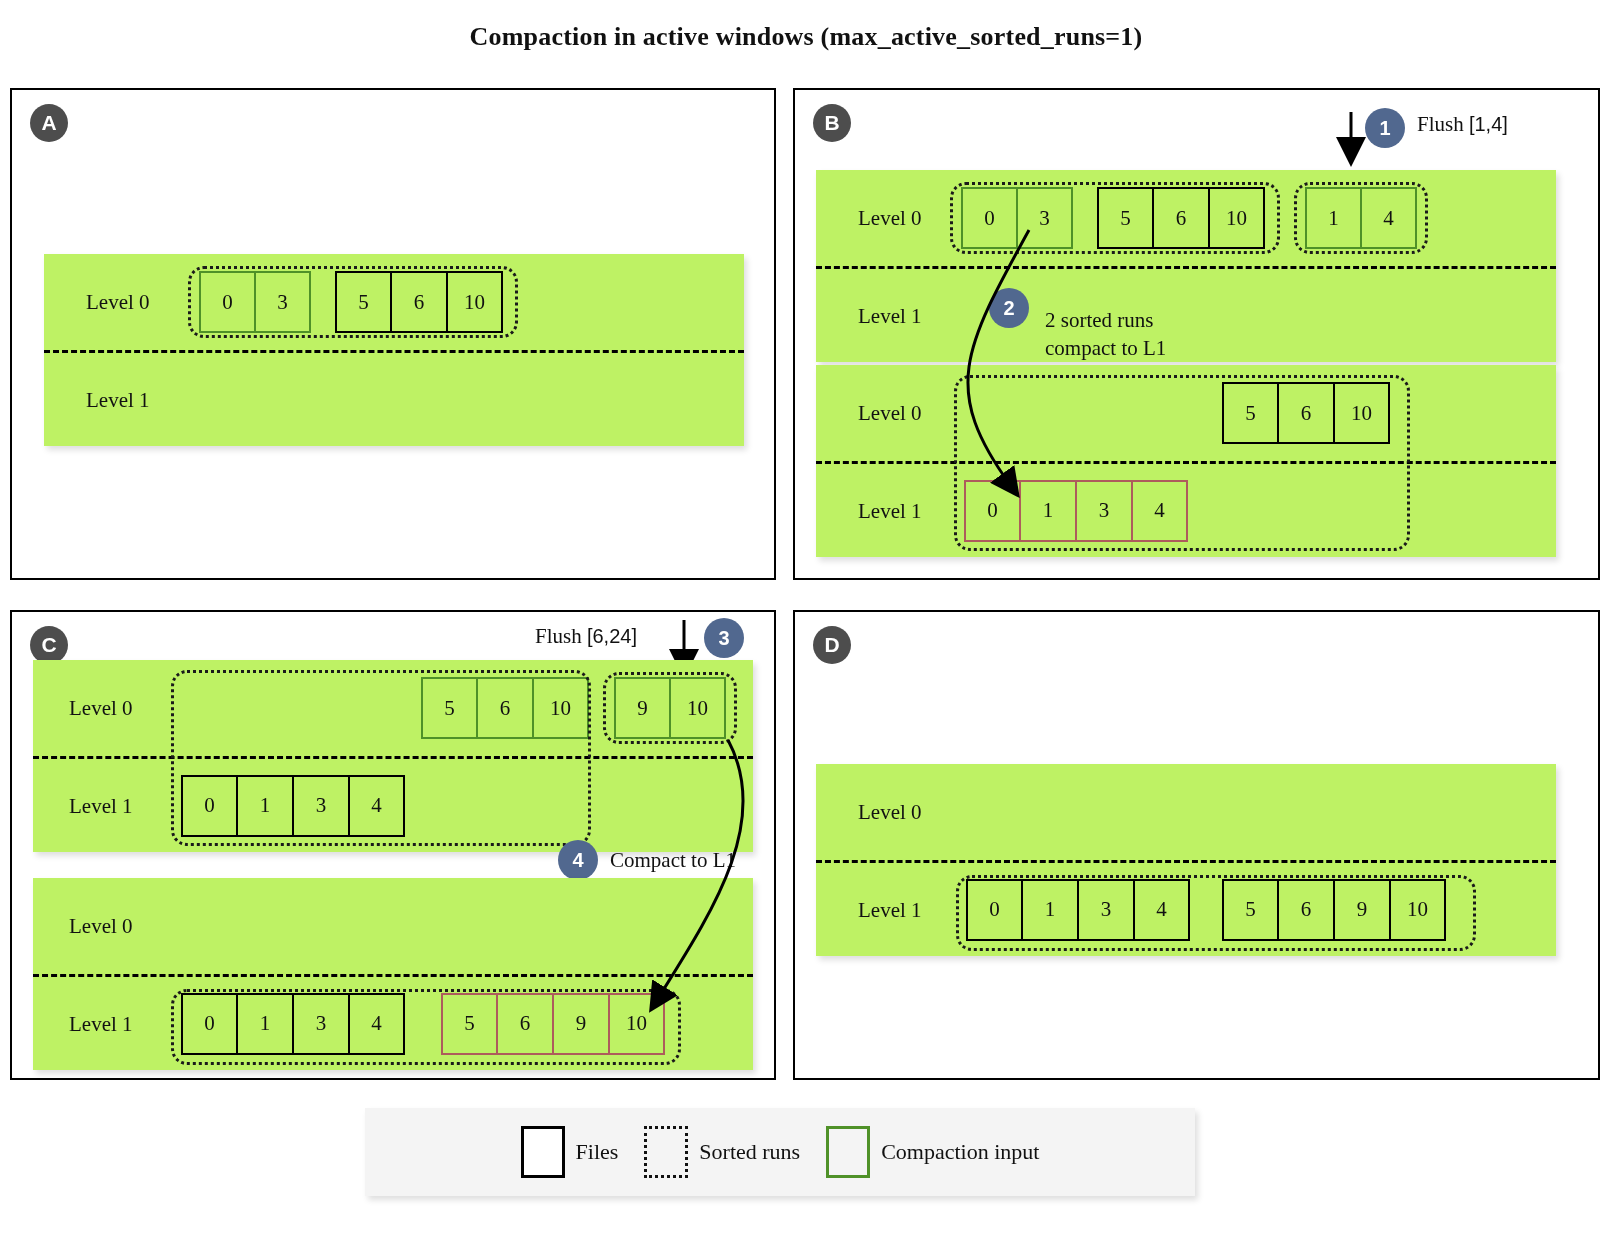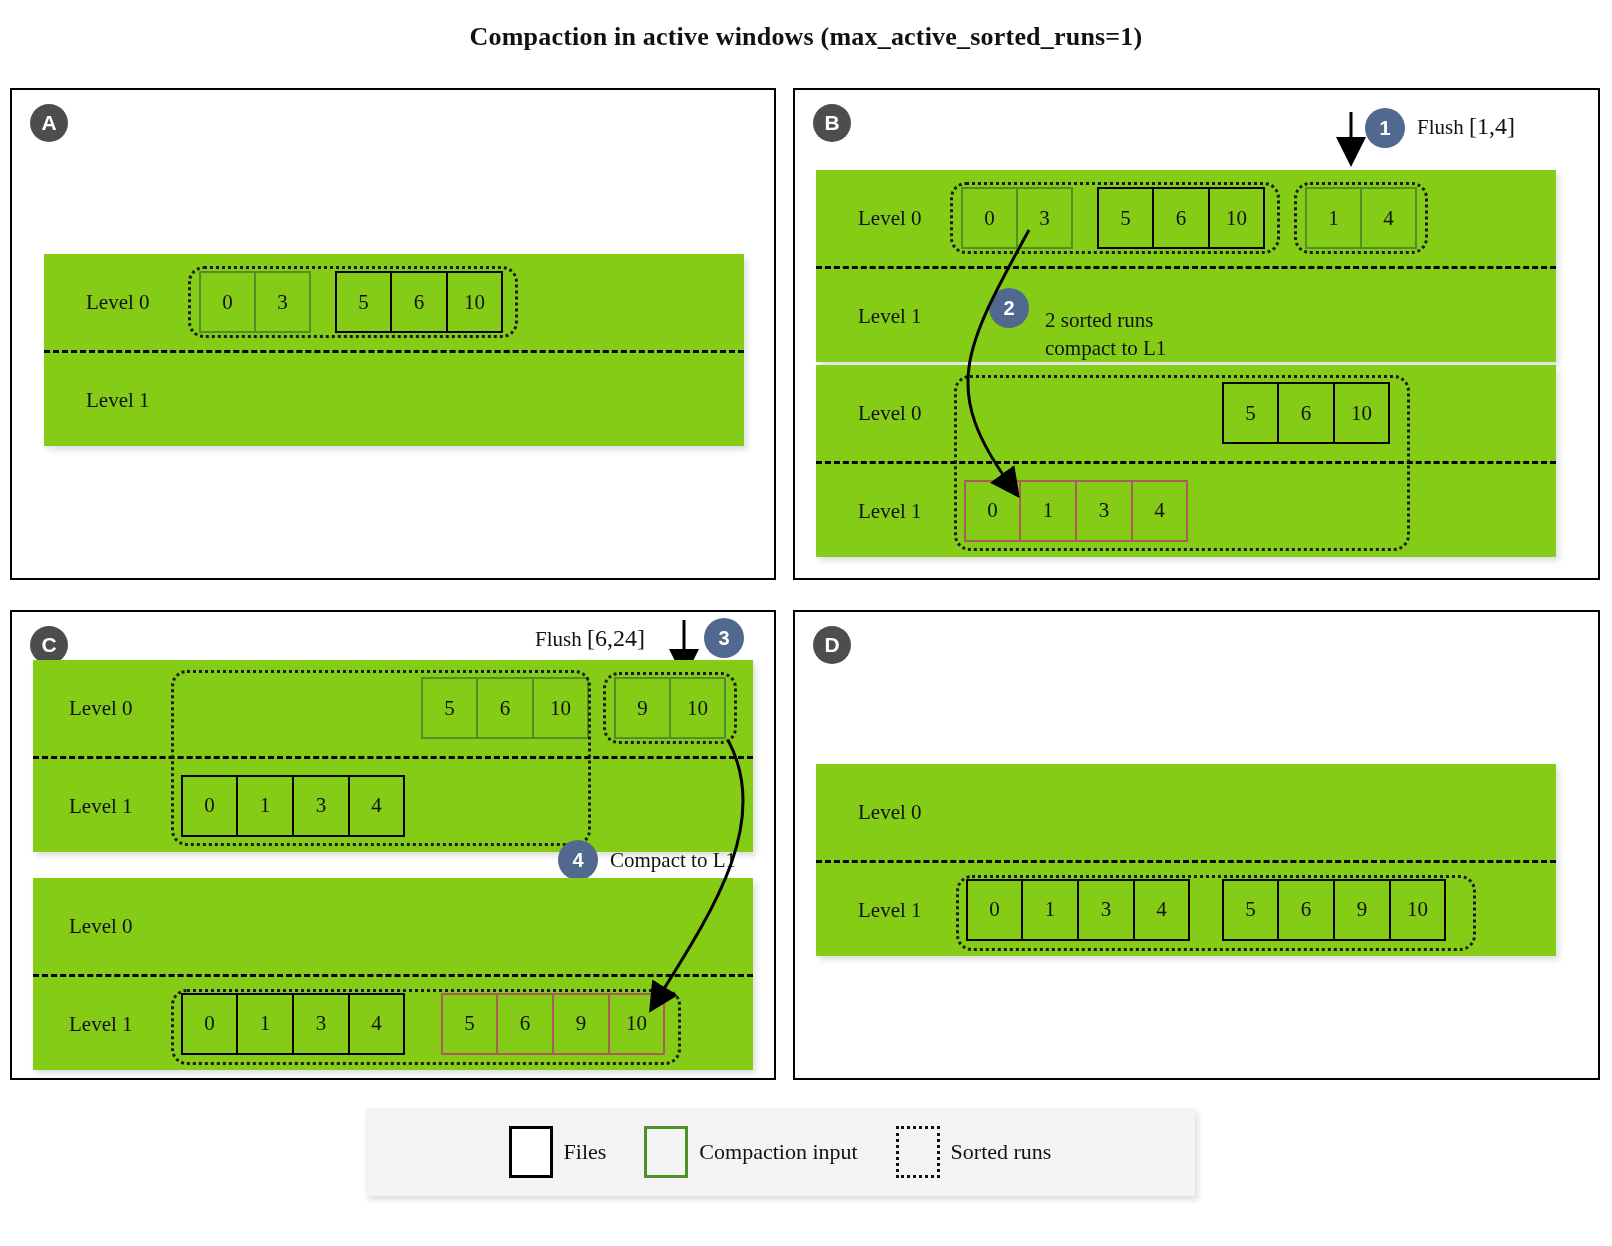--- a/index.html
+++ b/index.html
@@ -23,21 +23,21 @@
   #panel-C{left:10px;  top:610px; width:766px; height:470px;}
   #panel-D{left:793px; top:610px; width:807px; height:470px;}
 
   .panel-badge{
     position:absolute;left:18px;top:14px;width:38px;height:38px;border-radius:50%;
     background:#4d4d4d;color:#fff;display:flex;align-items:center;justify-content:center;
     font-size:21px;font-weight:bold;font-family:"Liberation Sans","DejaVu Sans",sans-serif;
   }
 
   
-  .stack{position:absolute;background:#84cc16;box-shadow:3px 4px 6px rgba(0,0,0,.13);text-align:center;}
+  .stack{position:absolute;background:#bef264;box-shadow:3px 4px 6px rgba(0,0,0,.13);text-align:center;}
   .lvl{position:relative;height:96px;box-sizing:border-box;}
   .lvl.l1{border-top:3px dashed #000;}
   .lvl-label{
     position:absolute;top:50%;transform:translateY(-50%);
     font-size:21px;white-space:nowrap;
   }
   .lane{position:absolute;left:0;top:0;right:0;bottom:0;}
 
   
   .run{
@@ -63,29 +63,29 @@
   .sr{position:absolute;border:3px dotted #1a1a1a;border-radius:16px;box-sizing:border-box;
       pointer-events:none;}
 
   
   .step{
     position:absolute;width:40px;height:40px;border-radius:50%;
     background:#51688f;color:#fff;display:flex;align-items:center;justify-content:center;
     font-size:20px;font-weight:bold;font-family:"Liberation Sans","DejaVu Sans",sans-serif;
   }
   .anno{position:absolute;font-size:21px;line-height:1.35;white-space:nowrap;}
-  .mono{font-family:Liberation Serif, serif;font-size:24px;}
+  .mono{font-family:Liberation Sans, sans-serif;font-size:20px;}
 
   svg.ovl{position:absolute;left:0;top:0;overflow:visible;pointer-events:none;}
 
   
   .legend{
     position:absolute;left:365px;top:1108px;width:830px;height:88px;
     background:#f4f4f4;box-shadow:3px 4px 6px rgba(0,0,0,.13);
-    display:flex;align-items:center;justify-content:center;gap:38px;
+    display:flex;align-items:center;justify-content:center;gap:26px;
   }
   .lg-item{display:flex;align-items:center;gap:11px;}
   .lg-box{width:44px;height:52px;box-sizing:border-box;background:#fff;}
   .lg-box.black{border:3px solid #000;}
   .lg-box.dotted{border:3px dotted #111;background:transparent;}
   .lg-box.green{border:3px solid #4f9128;background:transparent;}
   .lg-box.red{border:3px solid #ad5c5c;background:transparent;}
   .lg-text{font-size:22px;white-space:nowrap;}
 </style>
 </head>
@@ -315,22 +315,22 @@
       </div>
     </div>
   </div>
 
   <div class="legend" id="legend">
       <div class="lg-item">
         <div class="lg-box black"></div>
         <div class="lg-text">Files</div>
       </div>
       <div class="lg-item">
+        <div class="lg-box dotted"></div>
+        <div class="lg-text">Sorted runs</div>
+      </div>
+      <div class="lg-item">
         <div class="lg-box green"></div>
         <div class="lg-text">Compaction input</div>
       </div>
-      <div class="lg-item">
-        <div class="lg-box dotted"></div>
-        <div class="lg-text">Sorted runs</div>
-      </div>
     </div>
 
 </div>
 
 </body></html>

